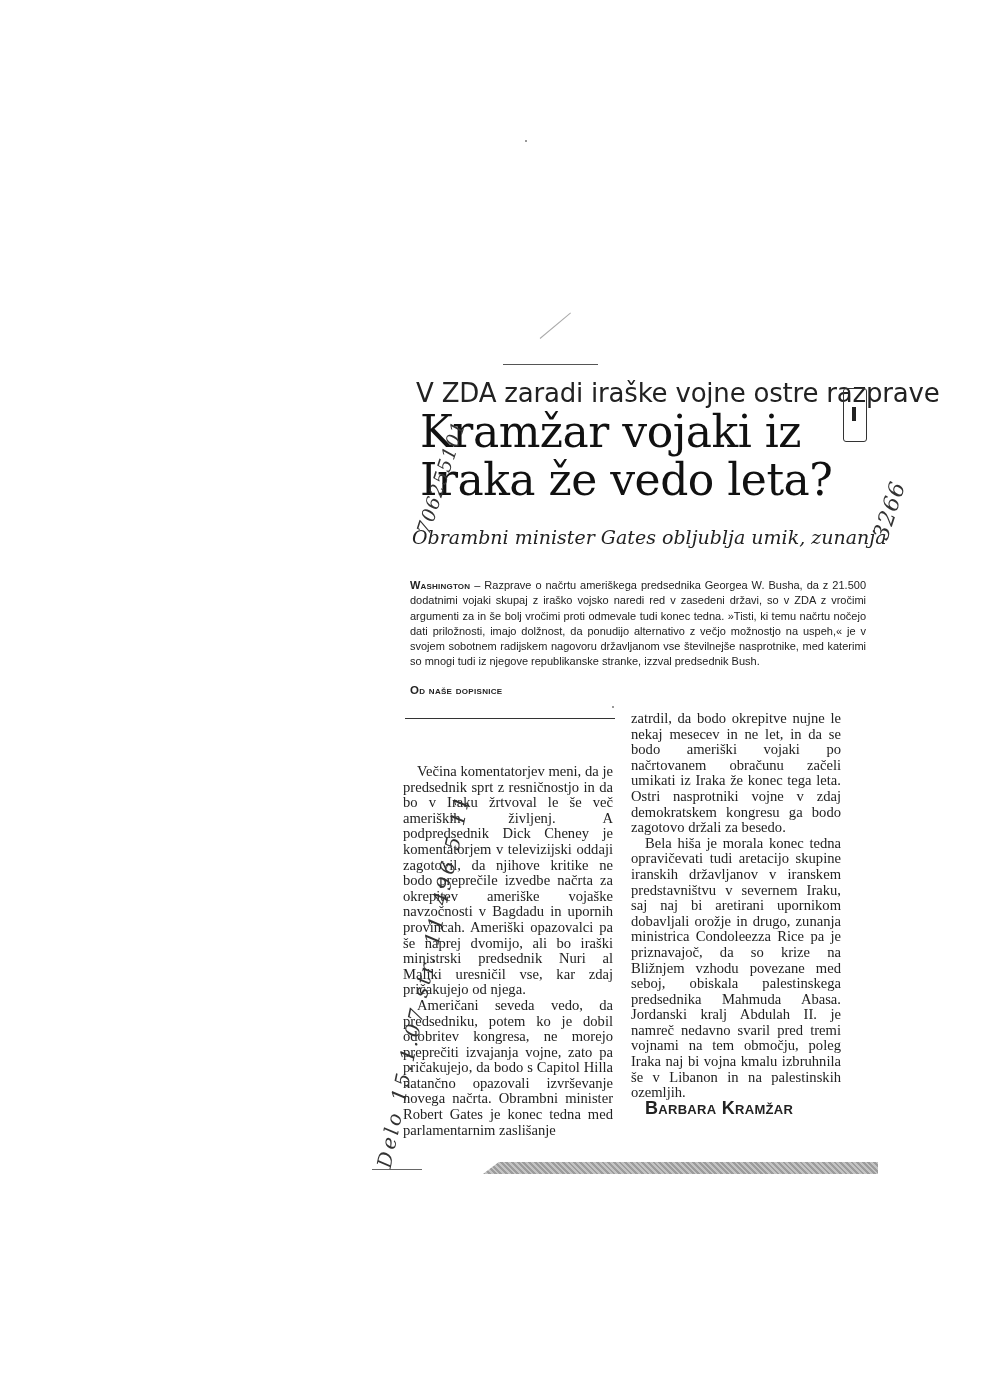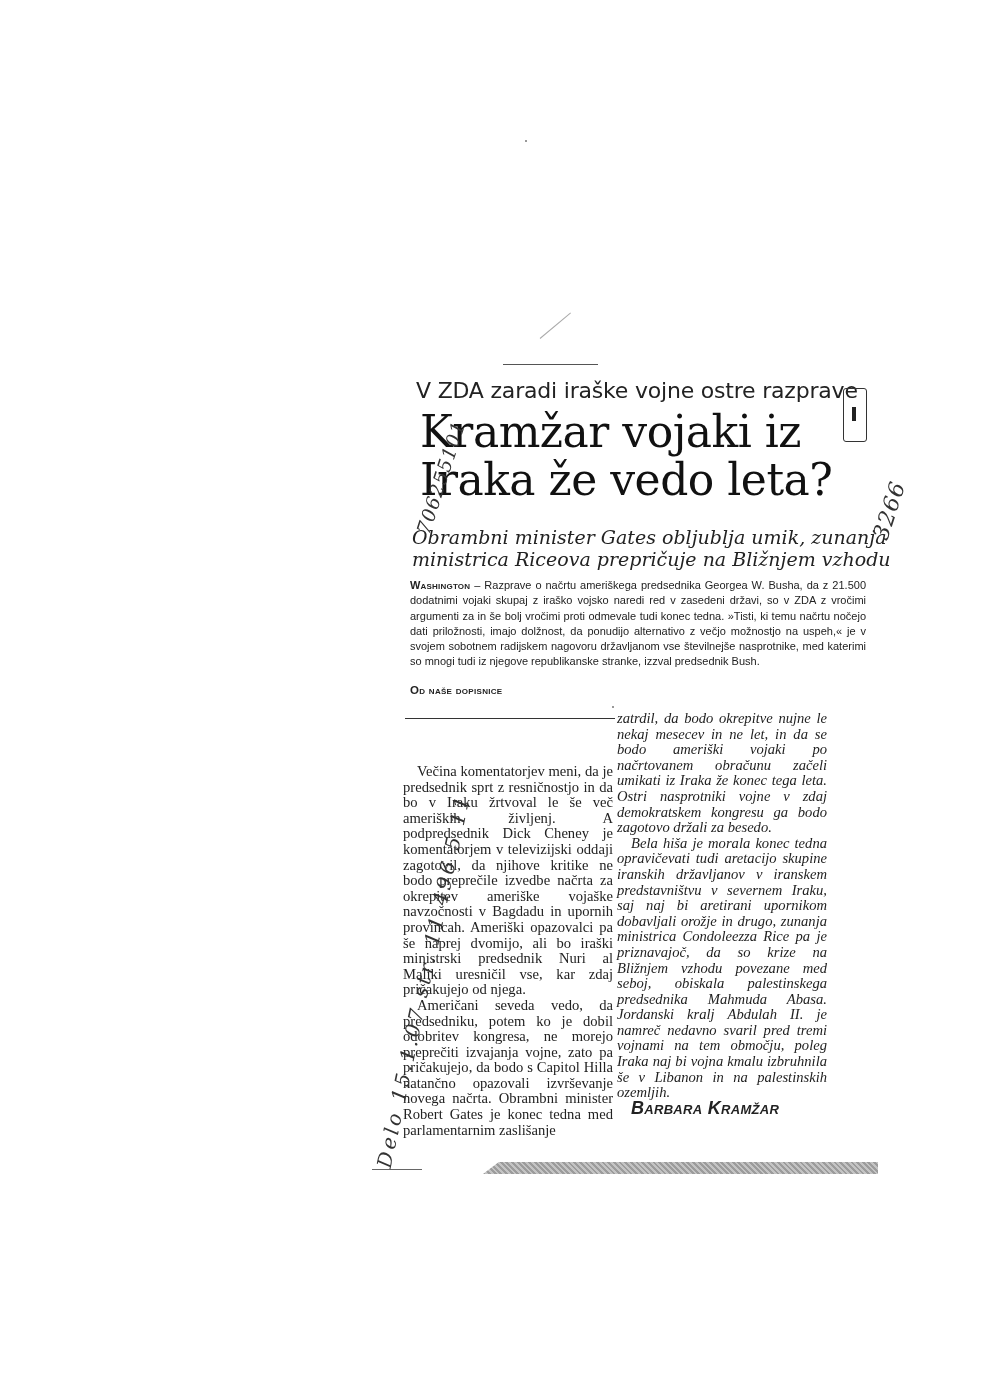--- a/index.html
+++ b/index.html
@@ -14,21 +14,21 @@
     .top-rule {
       position: absolute; left: 503px; top: 364px; width: 95px; height: 1px;
       background: #555;
     }
     .top-slash {
       position: absolute; left: 540px; top: 338px; width: 40px; height: 1px;
       background: #aaa; transform: rotate(-40deg); transform-origin: left center;
     }
     .kicker {
       position: absolute; left: 416px; top: 378px;
-      font-family: "DejaVu Sans", sans-serif; font-size: 22px; font-weight: normal;
+      font-family: "DejaVu Sans", sans-serif; font-size: 26px; font-weight: normal;
       letter-spacing: -0.2px; color: #222; white-space: nowrap;
     }
     .headline {
       position: absolute; left: 420px; top: 408px;
       font-family: "DejaVu Serif", serif; font-size: 44px; line-height: 48px;
       letter-spacing: -0.5px; color: #111; white-space: nowrap;
     }
     .subhead {
       position: absolute; left: 412px; top: 526px;
       font-family: "DejaVu Serif", serif; font-style: italic; font-size: 19px; line-height: 22px;
@@ -49,21 +49,21 @@
       font-family: "Liberation Sans", sans-serif; font-size: 11.5px; font-weight: bold;
       font-variant: small-caps; letter-spacing: 0.3px; color: #222;
     }
     .col {
       position: absolute;
       font-family: "Liberation Serif", serif; font-size: 14.6px; line-height: 15.6px;
       text-align: justify; color: #222; hyphens: manual;
     }
     .col p { margin: 0; text-indent: 14px; }
     .col1 { left: 403px; top: 764px; width: 210px; }
-    .col2 { left: 617px; top: 711px; width: 210px; font-style: italic; }
+    .col2 { left: 631px; top: 711px; width: 210px; }
     .col2 p.first { text-indent: 0; }
     .byline {
       font-family: "Liberation Sans", sans-serif; font-weight: bold; font-variant: small-caps;
       font-size: 18px; letter-spacing: 0.3px; text-indent: 0; margin-top: 2px;
     }
     .bottom-bar {
       position: absolute; left: 483px; top: 1162px; width: 395px; height: 12px;
       background: repeating-linear-gradient(45deg, #9c9c9c 0 2px, #c4c4c4 2px 4px);
       clip-path: polygon(4% 0, 100% 0, 100% 100%, 0 100%);
     }
@@ -100,21 +100,20 @@
   <div>Kramžar vojaki iz</div>
   <div>Iraka že vedo leta?</div>
 </div>
 
 <div class="box-icon">
   <div class="mark"></div>
 </div>
 
 <div class="subhead">
   <div>Obrambni minister Gates obljublja umik, zunanja</div>
-  <div>ministrica Riceova prepričuje na Bližnjem vzhodu</div>
 </div>
 
 <div class="lead"><span class="dateline">Washington</span><span> – </span><span>Razprave o načrtu ameriškega predsednika Georgea W. Busha, da z 21.500 dodatnimi vojaki skupaj z iraško vojsko naredi red v zasedeni državi, so v ZDA z vročimi argumenti za in še bolj vročimi proti odmevale tudi konec tedna. »Tisti, ki temu načrtu nočejo dati priložnosti, imajo dolžnost, da ponudijo alternativo z večjo možnostjo na uspeh,« je v svojem sobotnem radijskem nagovoru državljanom vse številnejše nasprotnike, med katerimi so mnogi tudi iz njegove republikanske stranke, izzval predsednik Bush.</span></div>
 
 <div class="section-rule"></div>
 <div class="section-label">Od naše dopisnice</div>
 
 <div class="col col1">
   <p>Večina komentatorjev meni, da je predsednik sprt z resničnostjo in da bo v Iraku žrtvoval le še več ameriških življenj. A podpredsednik Dick Cheney je komentatorjem v televizijski oddaji zagotovil, da njihove kritike ne bodo preprečile izvedbe načrta za okrepitev ameriške vojaške navzočnosti v Bagdadu in upornih provincah. Ameriški opazovalci pa še naprej dvomijo, ali bo iraški ministrski predsednik Nuri al Maliki uresničil vse, kar zdaj pričakujejo od njega.</p>
   <p>Američani seveda vedo, da predsedniku, potem ko je dobil odobritev kongresa, ne morejo preprečiti izvajanja vojne, zato pa pričakujejo, da bodo s Capitol Hilla natančno opazovali izvrševanje novega načrta. Obrambni minister Robert Gates je konec tedna med parlamentarnim zaslišanje</p>

